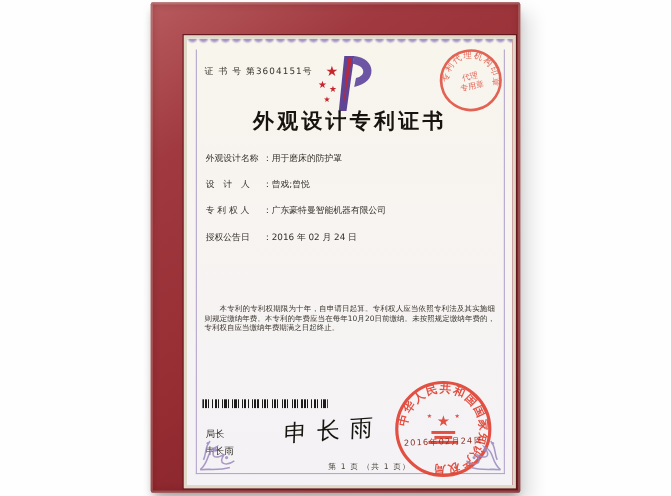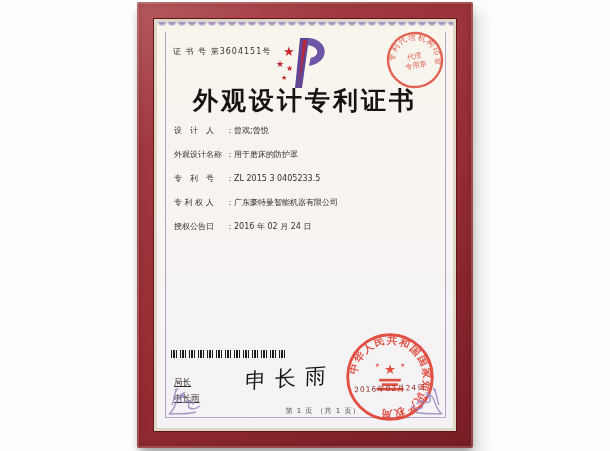--- a/index.html
+++ b/index.html
@@ -1,47 +1,47 @@
 <!DOCTYPE html>
 <html><head>
 <meta charset="utf-8">
 <style>
   html,body{margin:0;padding:0;background:#ffffff;}
   .canvas{position:relative;width:610px;height:451px;background:#fefefe;overflow:hidden;
           font-family:"DejaVu Sans",sans-serif;color:#2b2722;}
   .photo{position:absolute;left:137px;top:2px;width:336px;height:446px;box-sizing:border-box;
-         padding:20px;border-radius:2px;
+         padding:33px;border-radius:2px;
          background:linear-gradient(145deg,#b75a5e 0%,#a03a40 22%,#962d33 55%,#83232a 82%,#7a1e24 100%);
          box-shadow:inset 0 0 0 2px rgba(255,230,220,.22), inset 0 0 8px rgba(60,0,0,.35),
                     0 6px 8px -2px rgba(95,100,95,.55), 9px 10px 16px rgba(0,0,0,.12);}
   .paper{position:relative;width:296px;height:406px;
          background:linear-gradient(180deg,#f8f5ec 0%,#f7f4f1 38%,#f4f2f5 100%);
          box-shadow:0 0 0 3px #e0d8c6, 0 0 0 4px #5f161b;overflow:hidden;}
   .guilloche{position:absolute;left:0;top:0;width:100%;height:8px;
          background-image:radial-gradient(circle at 5px -1px,#9a89bf 3.2px,rgba(154,137,191,.45) 4.4px,rgba(154,137,191,0) 5.6px);
          background-size:10px 9px;background-repeat:repeat-x;opacity:.9;}
   .border-line{position:absolute;background:transparent;border:0 solid #b4a6cd;}
   .bl-left {left:8px;top:10px;bottom:10px;width:0;border-left-width:1px;}
   .bl-right{right:7px;top:10px;bottom:10px;width:0;border-left-width:1px;}
   .bl-bottom{left:8px;right:7px;bottom:10px;height:0;border-top-width:1px;}
   .certno{position:absolute;left:16px;top:24px;font-size:8px;letter-spacing:1px;color:#36322c;white-space:nowrap;}
   .agency-stamp{position:absolute;right:8px;top:8px;width:60px;height:60px;transform:rotate(-12deg);opacity:.85;}
   .logo{position:absolute;left:116px;top:12px;width:62px;height:58px;}
   .title{position:absolute;left:0;top:62px;width:100%;text-align:center;
-         font-size:25px;font-weight:bold;letter-spacing:3px;color:#17140f;
+         font-size:19px;font-weight:bold;letter-spacing:3px;color:#17140f;
          font-family:"DejaVu Sans",sans-serif;white-space:nowrap;}
   .fields{position:absolute;left:17px;top:103px;width:262px;}
   .frow{height:24px;font-size:8px;color:#33302a;white-space:nowrap;}
   .frow .lab{display:inline-block;min-width:52px;}
   .paras{position:absolute;left:16px;top:242px;width:264px;font-size:6.8px;line-height:8.6px;
          text-align:justify;color:#3a352e;}
   .paras p{margin:0;text-indent:2em;}
   .barcode{position:absolute;left:14px;top:328px;width:114px;height:8px;
          background:repeating-linear-gradient(90deg,#1d1b19 0 1px,transparent 1px 2px,#1d1b19 2px 4px,transparent 4px 5px,#1d1b19 5px 6px,transparent 6px 9px);}
-  .sig{position:absolute;left:17px;top:352px;font-size:8.5px;line-height:16px;color:#2e2a24;text-decoration:underline;}
+  .sig{position:absolute;left:17px;top:352px;font-size:8.5px;line-height:16px;color:#2e2a24;}
   .autograph{position:absolute;left:88px;top:340px;width:150px;font-size:21px;letter-spacing:9px;
          color:#17150f;transform:rotate(-4deg) skewX(-6deg);white-space:nowrap;
          font-family:"DejaVu Serif",serif;}
   .seal{position:absolute;left:188px;top:310px;width:90px;height:90px;opacity:.88;}
   .seal-date{position:absolute;left:186px;top:362px;width:94px;text-align:center;
          font-size:7.5px;color:#8d2d22;transform:rotate(-2deg);letter-spacing:1px;}
   .footer{position:absolute;left:18px;top:384px;width:100%;text-align:center;font-size:7px;
          color:#4a453d;letter-spacing:1px;}
   .corner{position:absolute;width:46px;height:46px;bottom:11px;opacity:.85;}
   .corner.left{left:9px;}
@@ -83,37 +83,35 @@
         <text x="10" y="22" font-size="13" fill="#c8242b">★</text>
         <text x="3" y="33" font-size="9" fill="#c8242b">★</text>
         <text x="13" y="37" font-size="8" fill="#c8242b">★</text>
         <text x="8" y="46" font-size="7" fill="#c8242b">★</text>
       </svg>
 
       <div class="title">外观设计专利证书</div>
 
       <div class="fields">
         <div class="frow">
-          <span class="lab">设　计　人</span><span>：</span><span>曾戏;曾悦</span>
-        </div>
-        <div class="frow">
           <span class="lab">外观设计名称</span><span>：</span><span>用于磨床的防护罩</span>
         </div>
         <div class="frow">
-          <span class="lab">专　利　号</span><span>：</span><span>ZL 2015 3 0405233.5</span>
+          <span class="lab">设　计　人</span><span>：</span><span>曾戏;曾悦</span>
         </div>
         <div class="frow">
           <span class="lab">专 利 权 人</span><span>：</span><span>广东豪特曼智能机器有限公司</span>
         </div>
         <div class="frow">
           <span class="lab">授权公告日</span><span>：</span><span>2016 年 02 月 24 日</span>
         </div>
       </div>
 
       <div class="paras">
+        <p>本专利的专利权期限为十年，自申请日起算。专利权人应当依照专利法及其实施细则规定缴纳年费。本专利的年费应当在每年10月20日前缴纳。未按照规定缴纳年费的，专利权自应当缴纳年费期满之日起终止。</p>
       </div>
 
       <div class="barcode"></div>
 
       <div class="sig">
         <div>局长</div>
         <div>申长雨</div>
       </div>
 
       <div class="autograph">申长雨</div>

